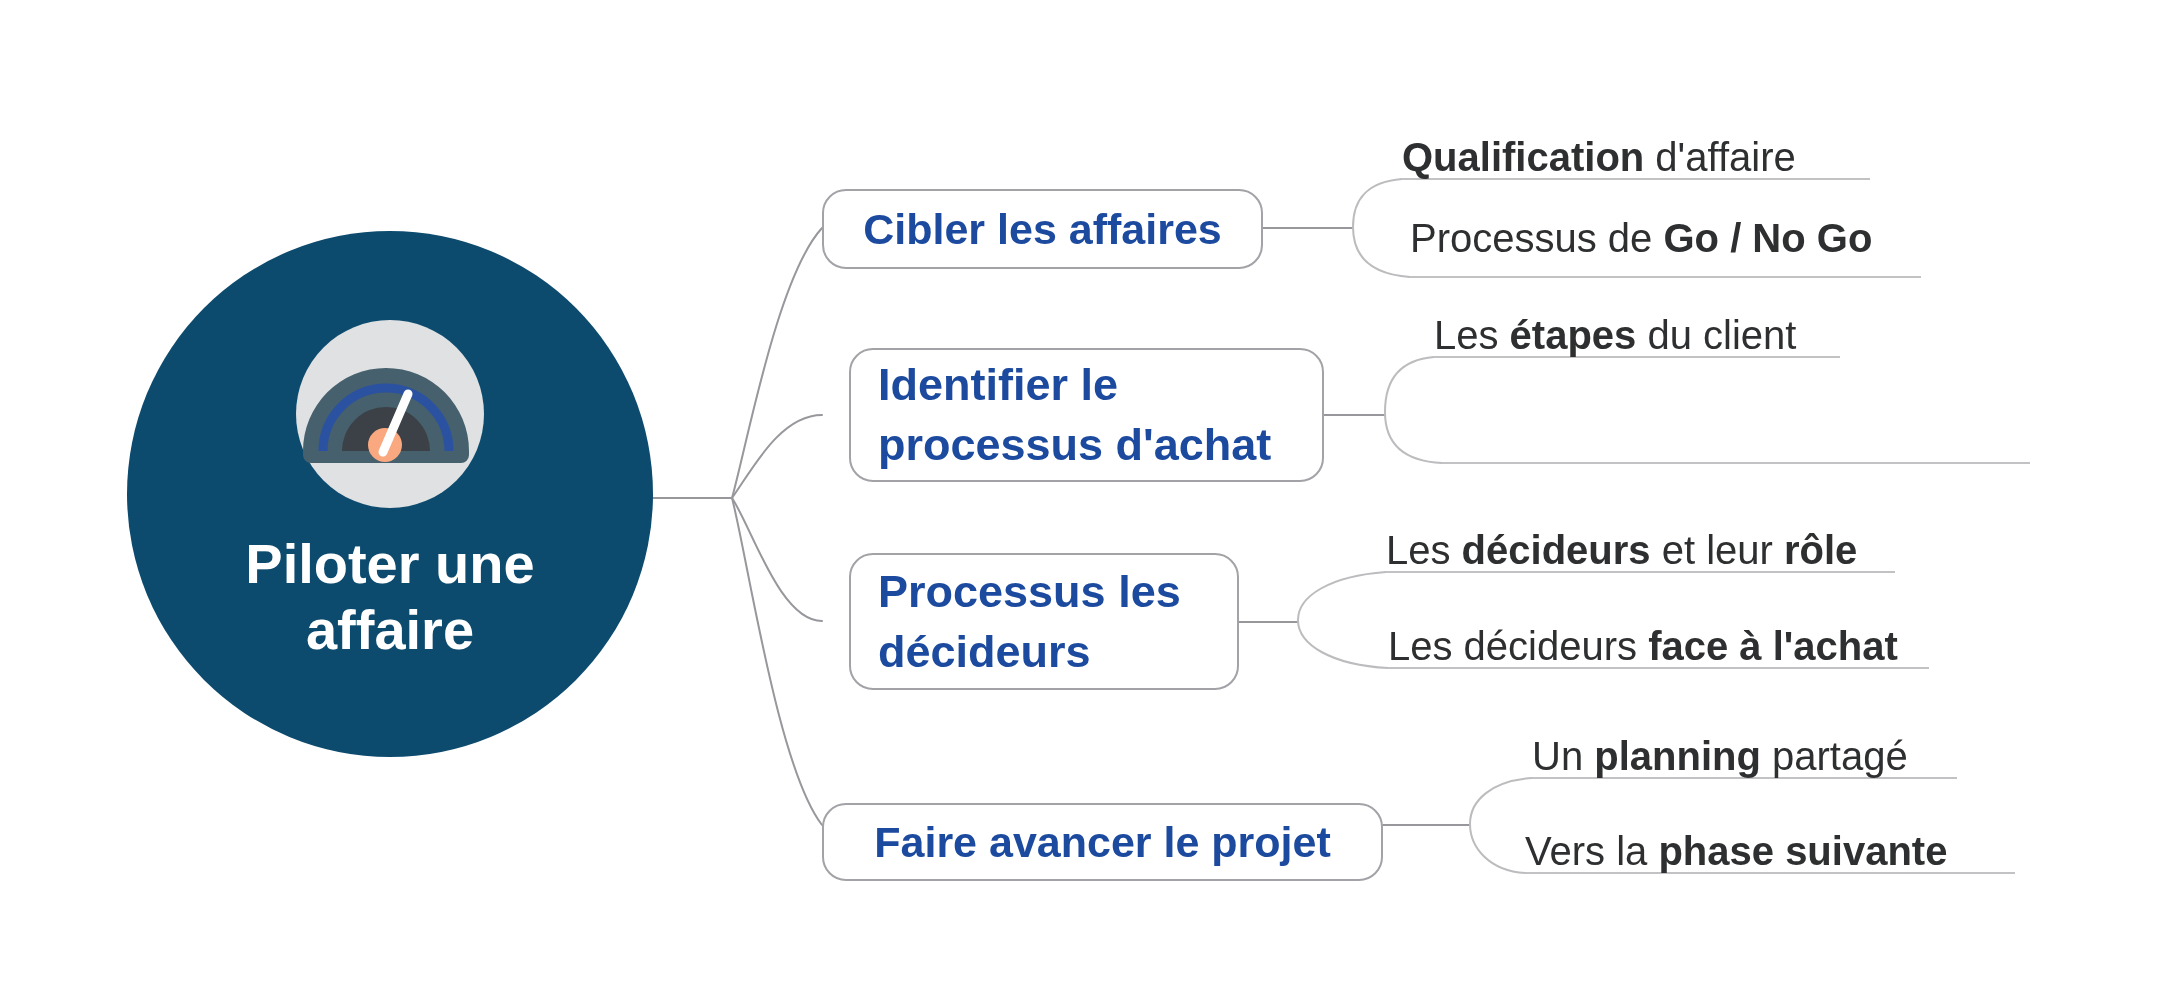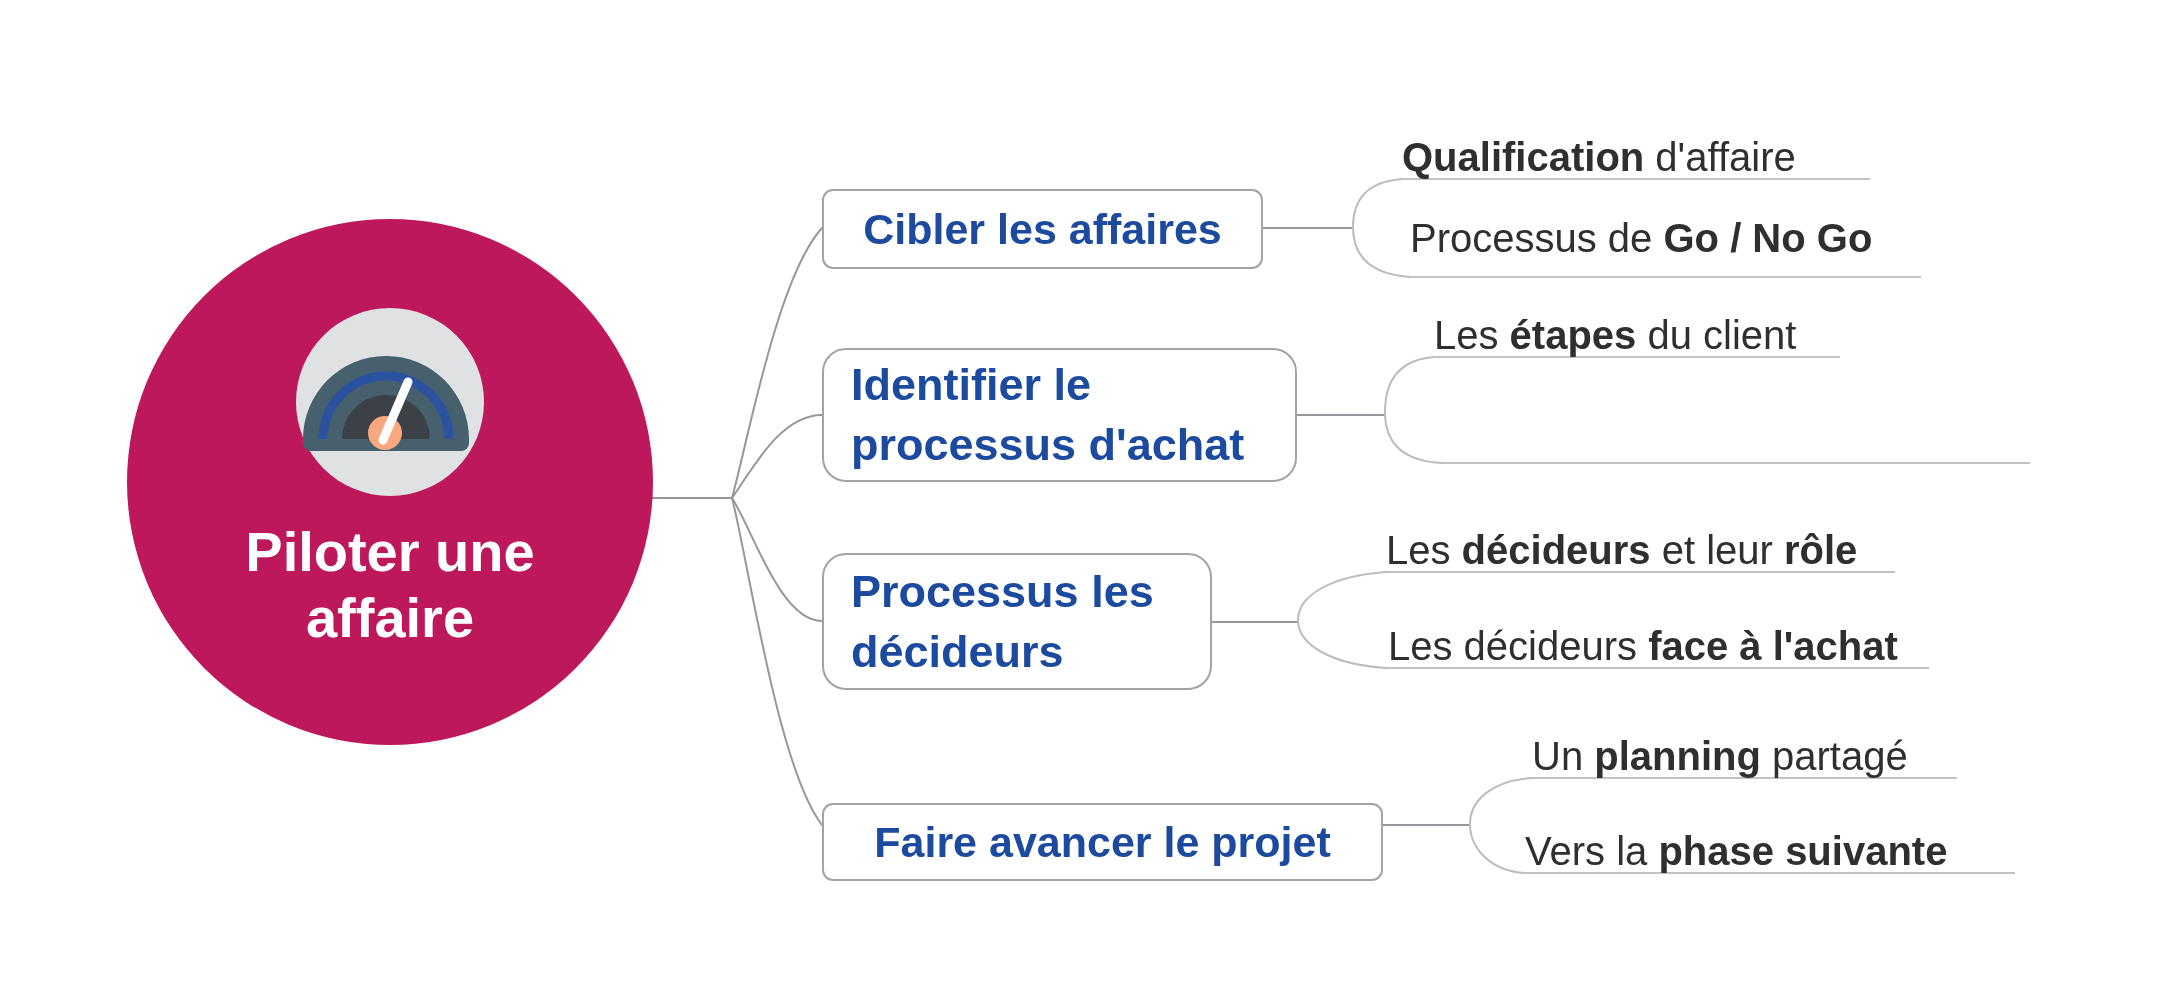--- a/index.html
+++ b/index.html
@@ -6,36 +6,36 @@
   .canvas{
     position:relative;width:2174px;height:1000px;background:#ffffff;overflow:hidden;
     font-family:"Liberation Sans", sans-serif;
   }
   svg.wires{position:absolute;left:0;top:0;width:2174px;height:1000px;}
   .wire{stroke:#97979c;stroke-width:2;fill:none;stroke-linecap:round;}
   .bracket{stroke:#bcbcbf;stroke-width:2;fill:none;stroke-linecap:round;}
   .uline{stroke:#c2c2c5;stroke-width:2;fill:none;}
 
   .central{
-    position:absolute;left:127px;top:219px;width:526px;height:526px;
-    border-radius:50%;background:#be185d;
+    position:absolute;left:127px;top:231px;width:526px;height:526px;
+    border-radius:50%;background:#0c4a6e;
   }
   .central-title{
     position:absolute;left:0;top:300px;width:100%;box-sizing:border-box;
     padding:0 80px;text-align:center;color:#ffffff;font-weight:bold;
     font-size:56px;line-height:66px;
   }
   .gauge{position:absolute;left:169px;top:89px;}
 
   .node{
     position:absolute;background:#ffffff;border:2px solid #a2a2a7;border-radius:24px;
     color:#1c4a9e;font-weight:bold;display:flex;align-items:center;box-sizing:border-box;
   }
-  .node.center{justify-content:center;text-align:center;border-radius:11px;}
-  .node.left{padding-left:27px;text-align:left;}
+  .node.center{justify-content:center;text-align:center;}
+  .node.left{padding-left:27px;text-align:left;margin-left:27px;}
   .node1{left:822px;top:189px;width:441px;height:80px;font-size:43px;}
   .node2{left:822px;top:348px;width:475px;height:134px;font-size:45px;line-height:60px;}
   .node3{left:822px;top:553px;width:390px;height:137px;font-size:45px;line-height:60px;}
   .node4{left:822px;top:787px;width:561px;height:78px;font-size:43px;margin-top:16px;}
 
   .leaf{
     position:absolute;height:48px;line-height:48px;font-size:40px;color:#2d2f30;
     white-space:nowrap;
   }
   .leaf .b{font-weight:bold;}

